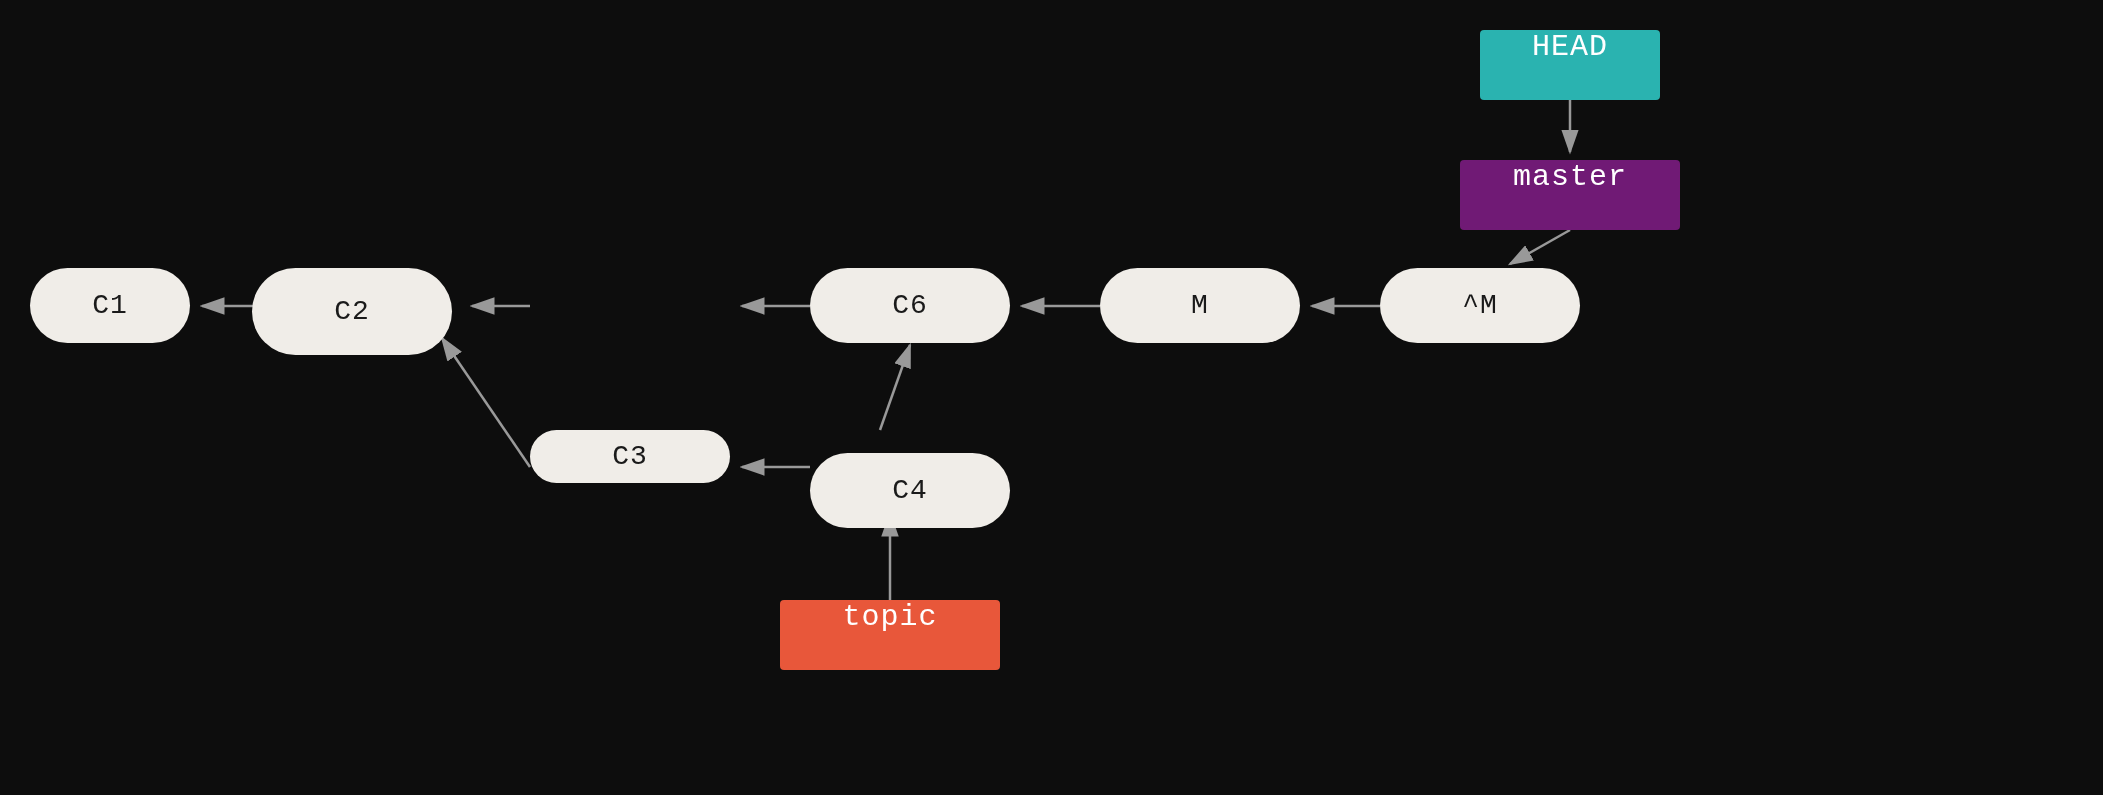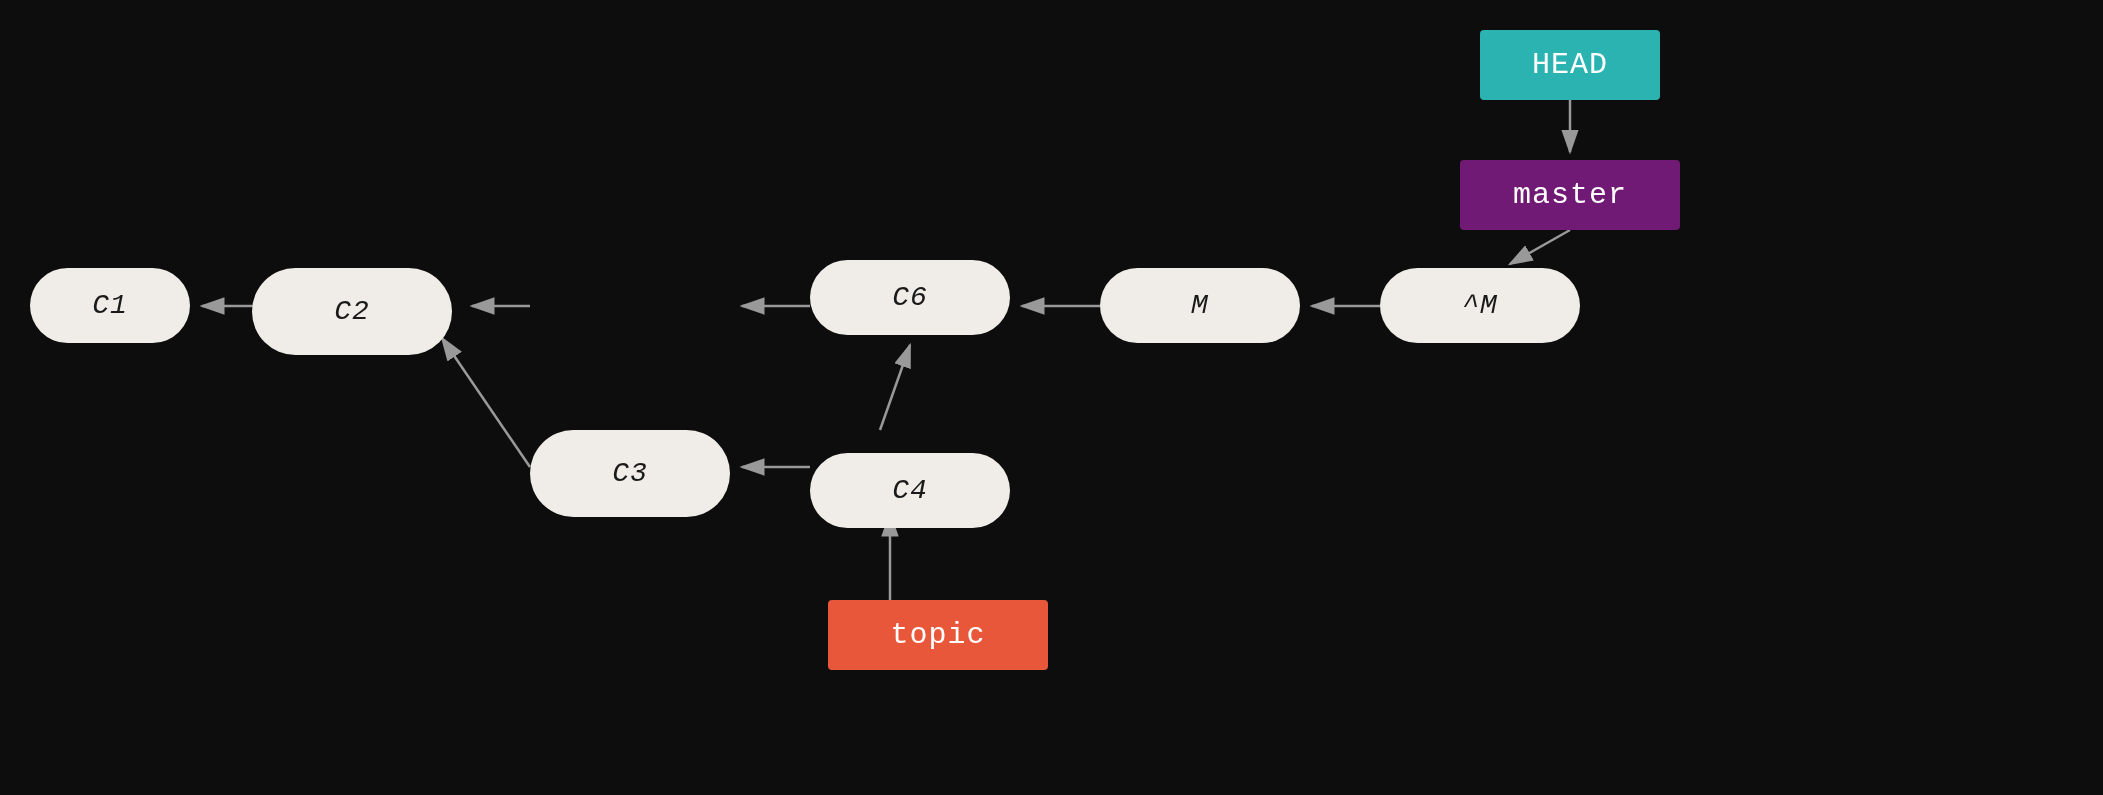--- a/index.html
+++ b/index.html
@@ -19,45 +19,43 @@
       position: absolute;
       background: #f0ede8;
       border-radius: 50px;
       display: flex;
       align-items: center;
       justify-content: center;
       font-size: 28px;
       font-weight: 500;
       color: #1a1a1a;
       letter-spacing: 1px;
-      font-style: italic;
     }
     .label-box {
       position: absolute;
       display: flex;
-      align-items: center;
+      align-items: flex-start;
       justify-content: center;
       font-size: 28px;
       font-weight: 500;
       font-family: 'Courier New', Courier, monospace;
       letter-spacing: 1px;
       border-radius: 4px;
     }
     .label-head {
       background: #2ab3b0;
       color: #ffffff;
     }
     .label-master {
       background: #701a75;
       color: #ffffff;
     }
     .label-topic {
       background: #e8573a;
       color: #ffffff;
-      margin-left: 48px;
     }
     svg.arrows {
       position: absolute;
       top: 0;
       left: 0;
       width: 2103px;
       height: 795px;
       pointer-events: none;
     }
   </style>
@@ -94,30 +92,30 @@
 
     <line x1="890" y1="600" x2="890" y2="514" stroke="#999" stroke-width="2.5" marker-end="url(#arrowhead)"></line>
   </svg>
 
   <div class="commit-node" style="left:30px; top:268px; width:160px; height:75px;">
     <span>C1</span>
   </div>
   <div class="commit-node" style="left:252px; top:268px; width:200px; height:87px;">
     <span>C2</span>
   </div>
-  <div class="commit-node" style="left:810px; top:260px; width:200px; height:75px;">
+  <div class="commit-node" style="left:810px; top:268px; width:200px; height:75px;">
     <span>C6</span>
   </div>
   <div class="commit-node" style="left:1100px; top:268px; width:200px; height:75px;">
     <span>M</span>
   </div>
   <div class="commit-node" style="left:1380px; top:268px; width:200px; height:75px;">
     <span>^M</span>
   </div>
-  <div class="commit-node" style="left:530px; top:430px; width:200px; height:87px;">
+  <div class="commit-node" style="left:530px; top:430px; width:200px; height:53px;">
     <span>C3</span>
   </div>
   <div class="commit-node" style="left:810px; top:453px; width:200px; height:75px;">
     <span>C4</span>
   </div>
 
   <div class="label-box label-head" style="left:1480px; top:30px; width:180px; height:70px; font-size:30px;">
     <span>HEAD</span>
   </div>
   <div class="label-box label-master" style="left:1460px; top:160px; width:220px; height:70px; font-size:30px;">

